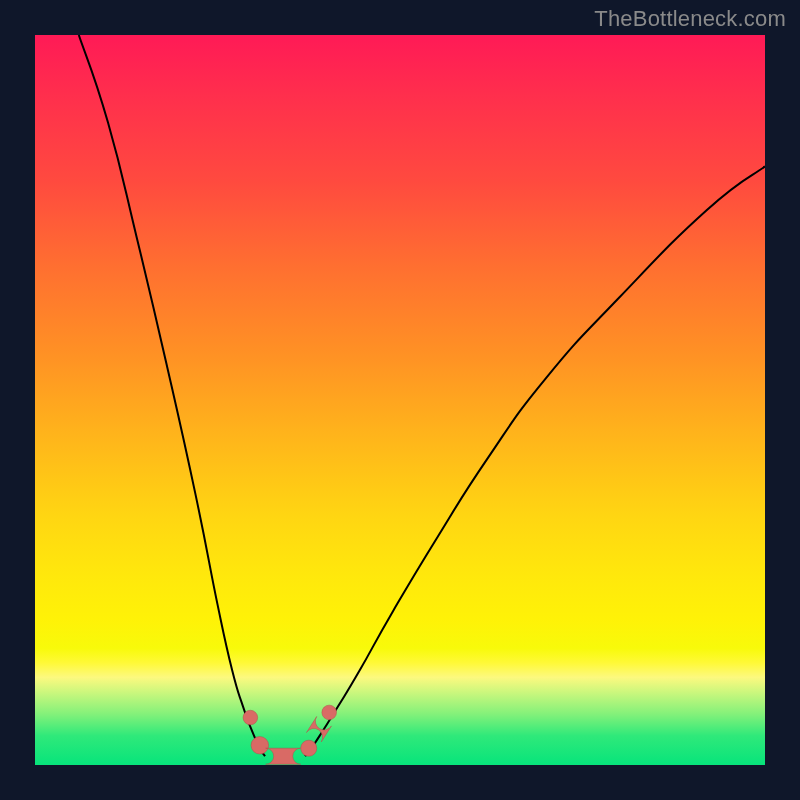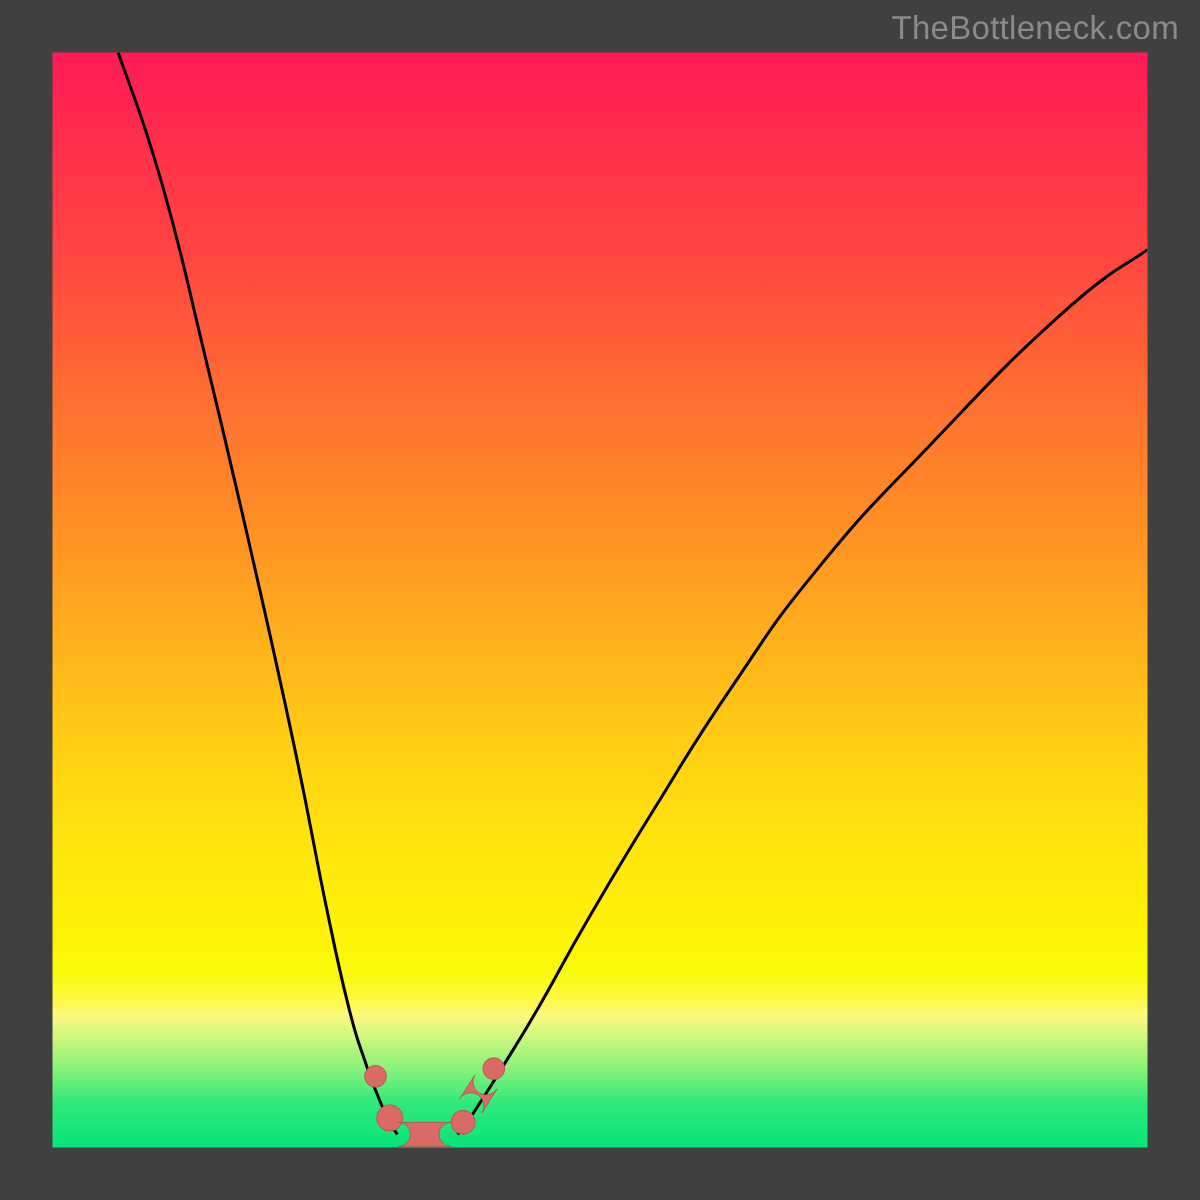--- a/index.html
+++ b/index.html
@@ -10,21 +10,21 @@
     background: #000;
     overflow: hidden;
     font-family: -apple-system, BlinkMacSystemFont, "Segoe UI", Arial, sans-serif;
   }
   .frame {
     position: absolute;
     left: 0;
     top: 0;
     width: 800px;
     height: 800px;
-    background: #404040;
+    background: #0f172a;
   }
   .plot-area {
     position: absolute;
     left: 35px;
     top: 35px;
     width: 730px;
     height: 730px;
     
     background: linear-gradient(
       to bottom,

